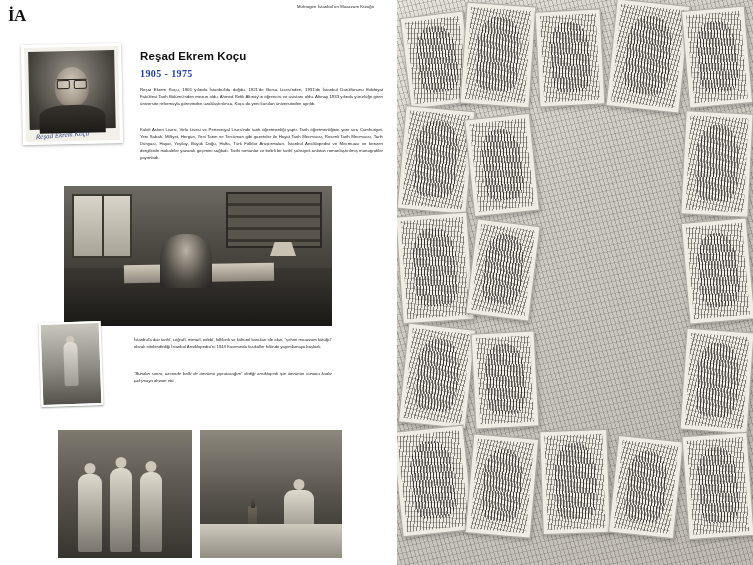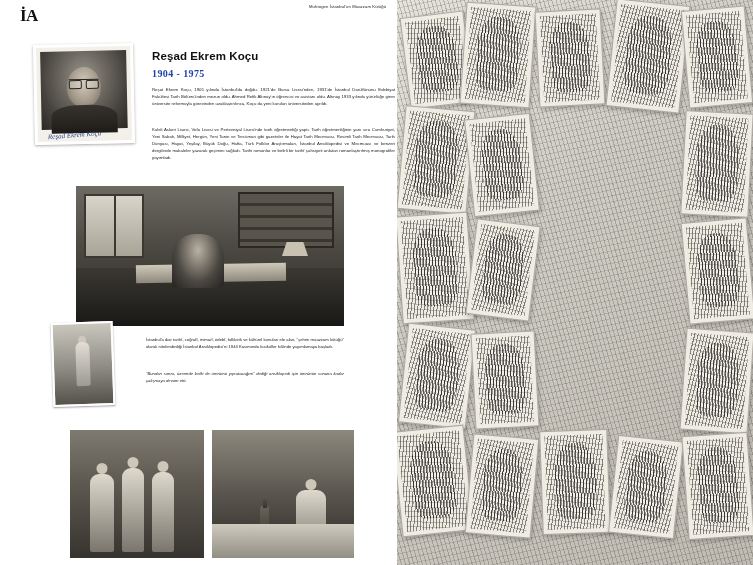--- a/index.html
+++ b/index.html
@@ -14,21 +14,21 @@
     position: relative;
     width: 753px;
     height: 565px;
     overflow: hidden;
     background: #ffffff;
   }
 
   
   .left-panel {
     position: absolute;
-    left: 12px; top: 0;
+    left: 0; top: 0;
     width: 397px; height: 565px;
     background: #ffffff;
     overflow: hidden;
   }
 
   .site-logo {
     position: absolute;
     left: 8px; top: 6px;
     width: 20px; height: 20px;
     color: #111;
@@ -296,21 +296,21 @@
     <div class="photo-card">
       <div class="pimg">
         <div class="face"></div>
         <div class="glasses"></div>
         <div class="shoulders"></div>
       </div>
       <div class="sig">Reşad Ekrem Koçu</div>
     </div>
 
     <div class="bio-title">Reşad Ekrem Koçu</div>
-    <div class="bio-dates">1904 - 1975</div>
+    <div class="bio-dates">1905 - 1975</div>
     <div class="bio-p bio-p1">Reşat Ekrem Koçu, 1905 yılında İstanbul'da doğdu. 1921'de Bursa Lisesi'nden, 1931'de İstanbul Darülfünunu Edebiyat Fakültesi Tarih Bölümü'nden mezun oldu. Ahmed Refik Altınay'ın öğrencisi ve asistanı oldu. Altınay 1933 yılında yürürlüğe giren üniversite reformuyla görevinden uzaklaştırılınca, Koçu da yeni kurulan üniversiteden ayrıldı.</div>
     <div class="bio-p bio-p2">Kuleli Askeri Lisesi, Vefa Lisesi ve Pertevniyal Lisesi'nde tarih öğretmenliği yaptı. Tarih öğretmenliğinin yanı sıra Cumhuriyet, Yeni Sabah, Milliyet, Hergün, Yeni Tanin ve Tercüman gibi gazeteler ile Hayat Tarih Mecmuası, Resimli Tarih Mecmuası, Tarih Dünyası, Hayat, Yeşilay, Büyük Doğu, Hafta, Türk Folklor Araştırmaları, İstanbul Ansiklopedisi ve Mecmuası ve benzeri dergilerde makaleler yazarak geçimini sağladı. Tarihi romanlar ve belirli bir tarihî şahsiyeti anlatan romanlaştırılmış monografiler yayımladı.</div>
 
     <div class="study-photo">
       <div class="sp-wall"></div>
       <div class="sp-window"></div>
       <div class="sp-shelf"></div>
       <div class="sp-desk"></div>
       <div class="sp-papers"></div>
       <div class="sp-person"></div>

